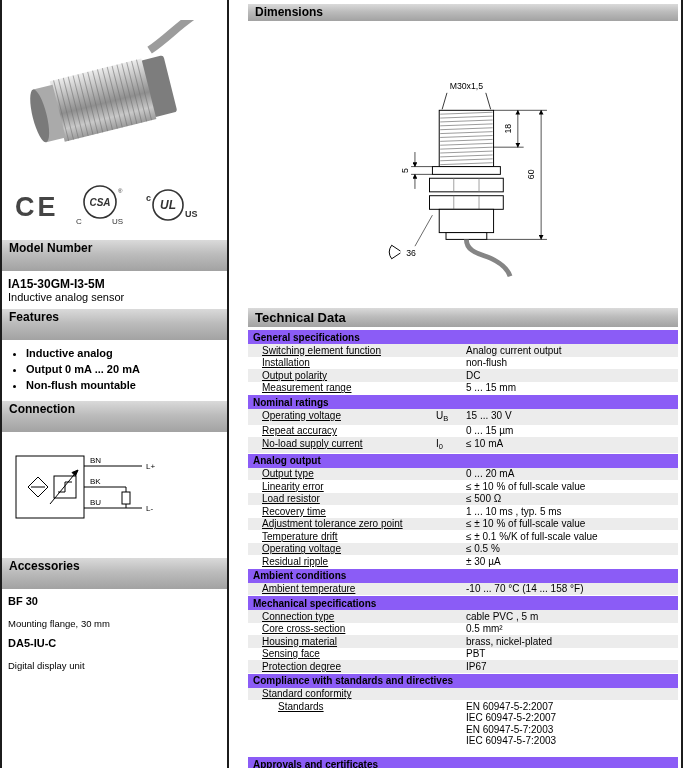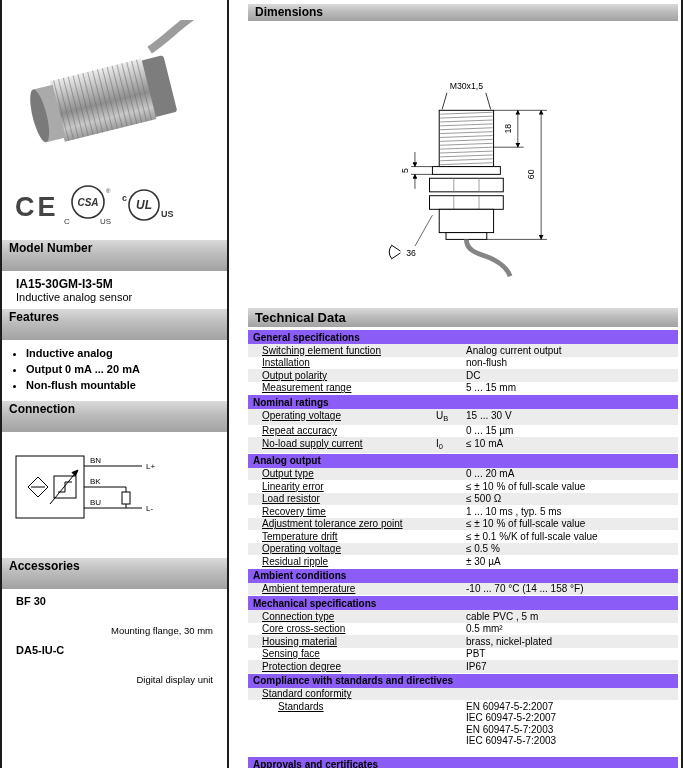--- a/index.html
+++ b/index.html
@@ -13,30 +13,30 @@
   .right-col { flex:1; padding:4px 3px 0 19px; display:flex; flex-direction:column; }
 
   .hdr-bar {
     background:linear-gradient(180deg,#dadada 0%,#bcbcbc 45%,#a2a2a2 100%);
     font-weight:bold; font-size:12px; height:31px; line-height:17px; padding:0 7px;
   }
   .td-bar { font-size:13px; height:19px; line-height:19px; }
 
   
   .photo-wrap { margin:20px 8px 0 8px; height:150px; }
-  .logo-row { display:flex; align-items:center; margin:10px 10px 8px 12px; height:52px; }
-  .pad { padding:6px 14px; }
+  .logo-row { display:flex; align-items:center; gap:12px; margin:10px 10px 8px 12px; height:52px; }
+  .pad { padding:6px 6px; }
   .model-number { font-weight:bold; font-size:12px; }
   .model-desc { font-size:11px; }
   .features-list { margin:7px 0 10px 24px; font-size:11px; font-weight:bold; }
   .features-list li { margin-bottom:4px; }
   .conn-wrap { margin:14px 10px 18px 12px; }
   .acc-item { margin-bottom:8px; }
   .acc-name { font-weight:bold; font-size:11px; }
-  .acc-desc { font-size:9.5px; margin-top:18px;text-align:right; }
+  .acc-desc { font-size:9.5px; margin-top:11px; }
   .spacer-sm { height:6px; }
 
   
   .drawing { height:296px; position:relative;text-align:right; }
   .drawing svg { display:block; width:100%; height:100%; }
 
   
   .td-table { font-size:10px; margin-top:2px; }
   .td-section { background:#8b5cf6; font-weight:bold; font-size:10px; padding:1.5px 5px; margin-top:1px; }
   .td-row { display:flex; line-height:11.5px; padding:0.5px 0; }

